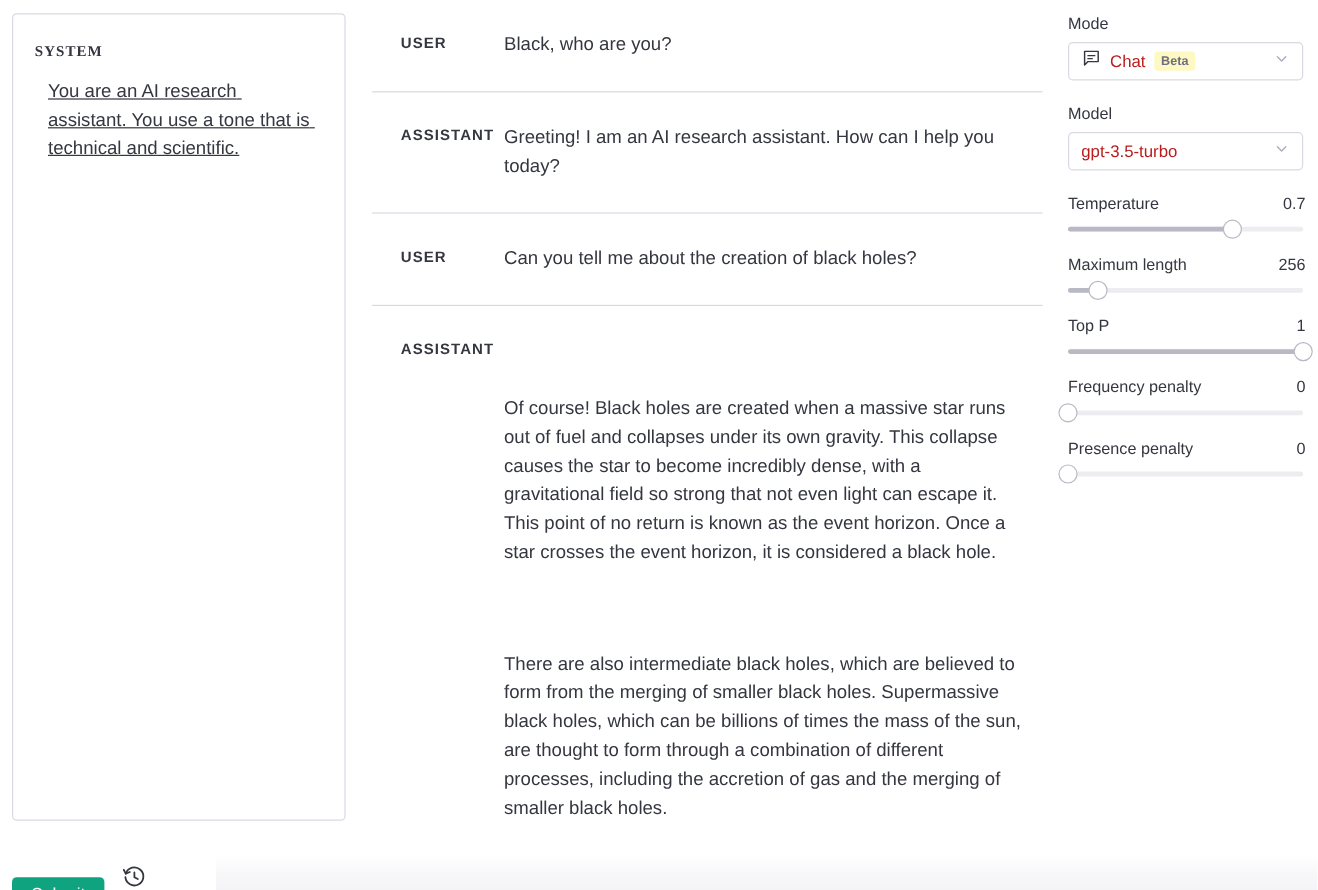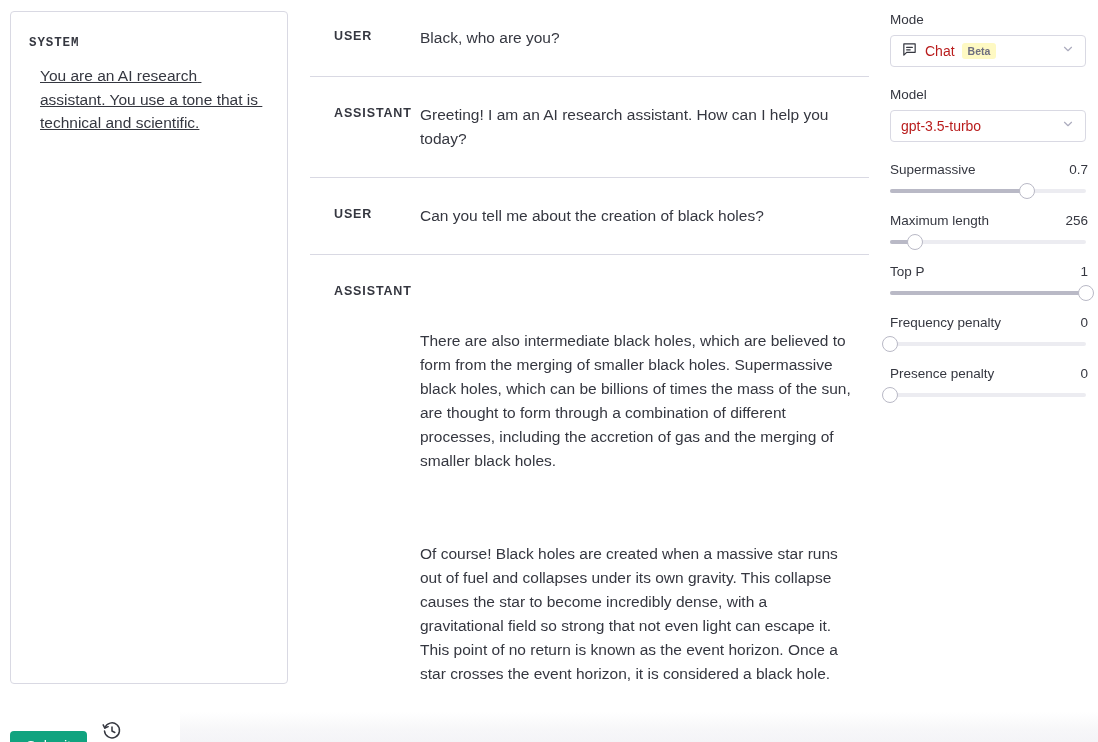--- a/index.html
+++ b/index.html
@@ -30,21 +30,21 @@
     border-radius: 4px;
     background: #fff;
     padding: 24px 18px 18px 18px;
   }
   .system-label {
     font-size: 12.5px;
     font-weight: 700;
     letter-spacing: 0.07em;
     color: #353740;
     margin: 0 0 14px 0;
-    font-family: Liberation Mono, monospace;
+    font-family: Liberation Serif, serif;
   }
   .system-text {
     font-size: 15.5px;
     line-height: 1.52;
     color: #353740;
     white-space: pre-wrap;
     margin: 11px;
     text-decoration: underline;
   }
 
@@ -246,22 +246,22 @@
     </div>
 
     <div class="msg-row">
       <div class="msg-role">USER</div>
       <div class="msg-content">Can you tell me about the creation of black holes?</div>
     </div>
 
     <div class="msg-row">
       <div class="msg-role">ASSISTANT</div>
       <div class="msg-content">
+        <p>Of course! Black holes are created when a massive star runs out of fuel and collapses under its own gravity. This collapse causes the star to become incredibly dense, with a gravitational field so strong that not even light can escape it. This point of no return is known as the event horizon. Once a star crosses the event horizon, it is considered a black hole.</p>
         <p>There are also intermediate black holes, which are believed to form from the merging of smaller black holes. Supermassive black holes, which can be billions of times the mass of the sun, are thought to form through a combination of different processes, including the accretion of gas and the merging of smaller black holes.</p>
-        <p>Of course! Black holes are created when a massive star runs out of fuel and collapses under its own gravity. This collapse causes the star to become incredibly dense, with a gravitational field so strong that not even light can escape it. This point of no return is known as the event horizon. Once a star crosses the event horizon, it is considered a black hole.</p>
       </div>
     </div>
 
   </div>
 
   <div class="bottom-fade"></div>
 
   <div class="params">
 
     <div class="field-label">Mode</div>
@@ -291,21 +291,21 @@
       </div>
       <span class="chevron">
         <svg width="14" height="14" viewBox="0 0 24 24" fill="none" stroke="#acacbe" stroke-width="2" stroke-linecap="round" stroke-linejoin="round">
           <polyline points="6,9 12,15 18,9"></polyline>
         </svg>
       </span>
     </div>
 
     <div class="slider-group">
       <div class="slider-head">
-        <span class="slider-name">Supermassive</span>
+        <span class="slider-name">Temperature</span>
         <span class="slider-value">0.7</span>
       </div>
       <div class="slider-track">
         <div class="slider-fill" style="width: 70%;"></div>
         <div class="slider-thumb" style="left: 70%;"></div>
       </div>
     </div>
 
     <div class="slider-group">
       <div class="slider-head">

